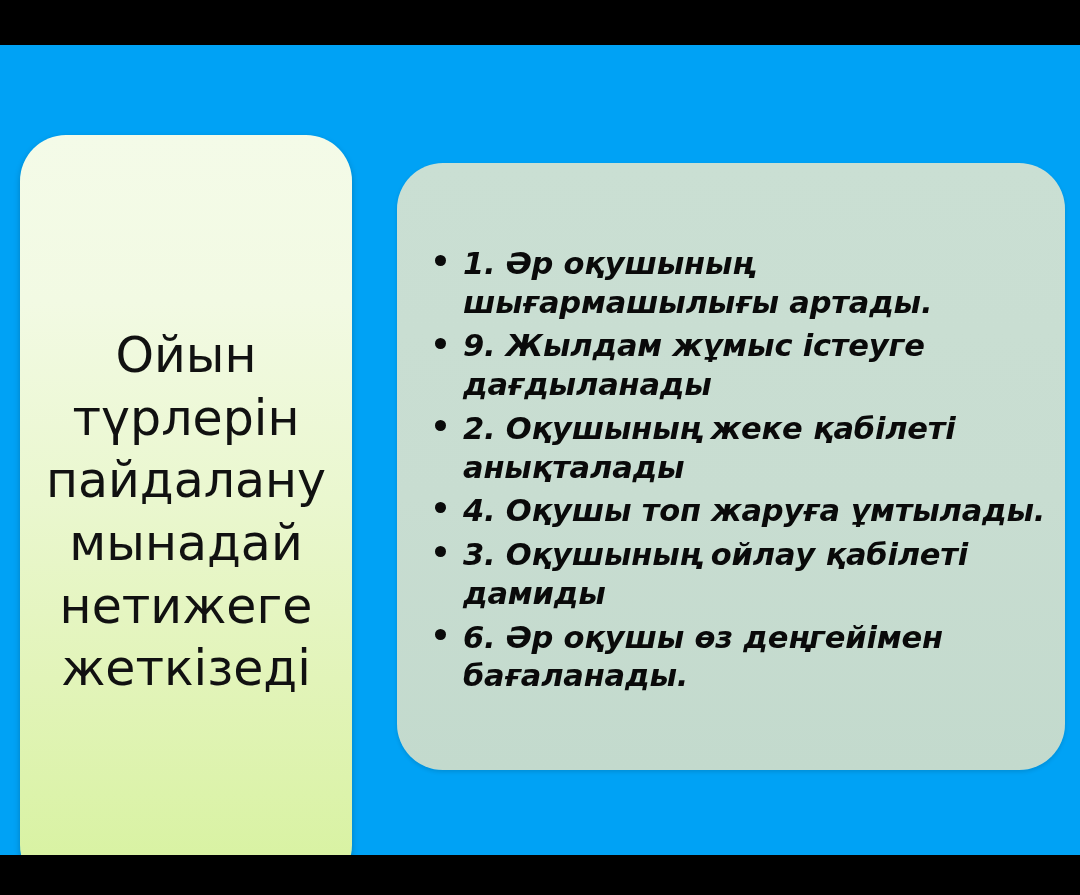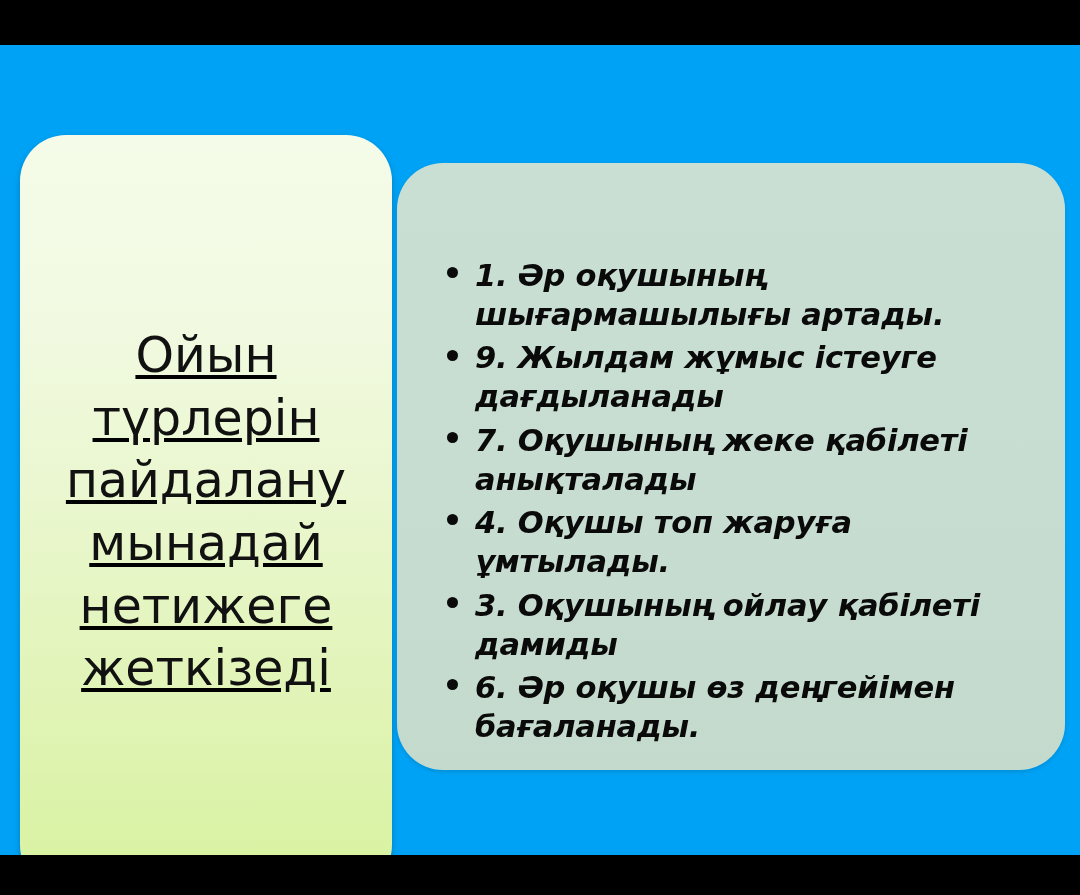--- a/index.html
+++ b/index.html
@@ -51,21 +51,21 @@
     background: linear-gradient(180deg, #cadfd3 0%, #c8ddd1 55%, #c3dacd 100%);
     border-radius: 46px;
     box-shadow: 0 2px 4px rgba(0,0,0,0.12);
   }
 
   #results-list {
     position: absolute;
     left: 28px;
     top: 78px;
     right: 14px;
-    margin: 16px;
+    margin: 4px;
     padding: 0;
     list-style: none;
   }
 
   .result-item {
     position: relative;
     padding-left: 34px;
     margin-bottom: 5px;
     font-family: "DejaVu Sans", sans-serif;
     font-size: 30.5px;
@@ -83,34 +83,33 @@
     height: 11px;
     border-radius: 50%;
     background: #0a0a0a;
   }
 
   
   #title-card {
     position: absolute;
     left: 20px;
     top: 90px;
-    width: 372px;
+    width: 332px;
     height: 756px;
     background: linear-gradient(180deg,
         #f4fbe8 0%,
         #f2fae3 22%,
         #eaf7cf 48%,
         #e2f4b9 72%,
         #d7f29f 100%);
     border-radius: 46px;
     box-shadow: 0 3px 6px rgba(0,0,0,0.22);
     display: flex;
     align-items: center;
     justify-content: flex-start;
-    text-decoration: underline;
   }
 
   #title-text {
     width: 100%;
     padding: 0 12px;
     box-sizing: border-box;
     text-align: center;
     font-family: "DejaVu Sans", sans-serif;
     font-size: 49px;
     font-weight: normal;
@@ -125,21 +124,21 @@
 <div id="slide">
 
   <div class="letterbox" id="letterbox-top"></div>
 
   <div id="stage">
 
     <div id="results-panel">
       <ul id="results-list">
           <li class="result-item"><span class="bullet"></span><span>1. Әр оқушының шығармашылығы артады.</span></li>
           <li class="result-item"><span class="bullet"></span><span>9. Жылдам жұмыс істеуге дағдыланады</span></li>
-          <li class="result-item"><span class="bullet"></span><span>7. Оқушының жеке қабілеті анықталады</span></li>
+          <li class="result-item"><span class="bullet"></span><span>2. Оқушының жеке қабілеті анықталады</span></li>
           <li class="result-item"><span class="bullet"></span><span>4. Оқушы топ жаруға ұмтылады.</span></li>
           <li class="result-item"><span class="bullet"></span><span>3. Оқушының ойлау қабілеті дамиды</span></li>
           <li class="result-item"><span class="bullet"></span><span>6. Әр оқушы өз деңгейімен бағаланады.</span></li>
         </ul>
     </div>
 
     <div id="title-card">
       <div id="title-text">Ойын
 түрлерін
 пайдалану

